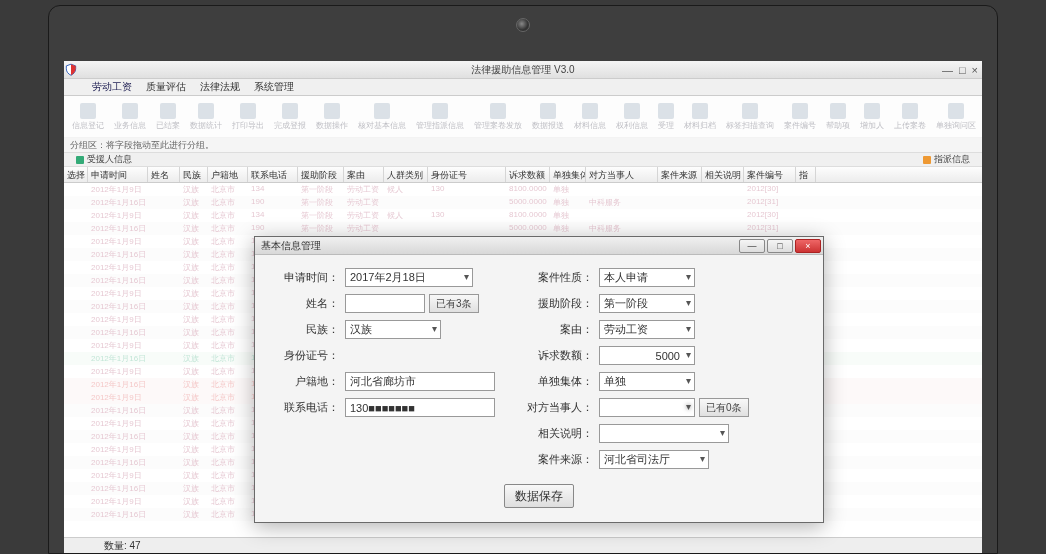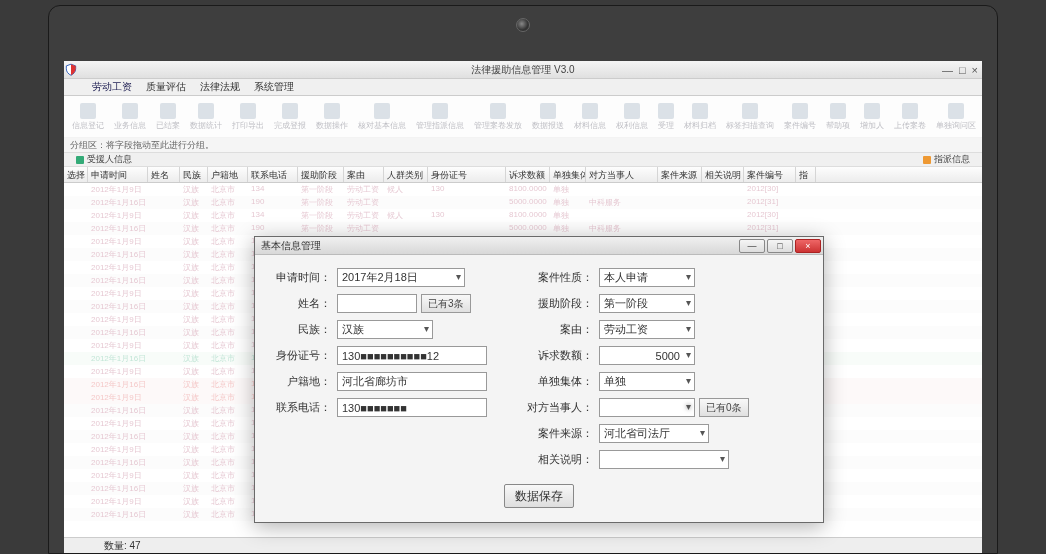--- a/index.html
+++ b/index.html
@@ -50,21 +50,21 @@
 .footer { position: absolute; bottom: 0; left: 0; right: 0; height: 16px; background: #eee; border-top: 1px solid #ccc; font-size: 10px; color: #333; display: flex; align-items: center; padding-left: 40px; }
 
 
 .modal { position: absolute; left: 190px; top: 175px; width: 570px; background: #f4f4f4; border: 1px solid #6a6a6a; box-shadow: 0 4px 20px rgba(0,0,0,0.3); }
 .modal .mtitle { height: 18px; background: linear-gradient(#f0f0f0,#d8d8d8); border-bottom: 1px solid #bbb; display: flex; align-items: center; justify-content: space-between; font-size: 10px; color: #333; padding-left: 6px; }
 .mbtns { display: flex; }
 .mbtn { width: 26px; height: 14px; margin-right: 2px; border: 1px solid #888; border-radius: 2px; display:flex; align-items:center; justify-content:center; font-size:9px; background:linear-gradient(#f5f5f5,#ddd); }
 .mbtn.close { background:linear-gradient(#e66,#c33); color:#fff; border-color:#a22; }
 
 .mbody { padding: 12px 14px 14px; }
-.formgrid { display: flex; gap: 34px; }
+.formgrid { display: flex; gap: 26px; margin-left: 8px; }
 .fcol { display: flex; flex-direction: column; gap: 5px; }
 .frow { display: flex; align-items: center; height: 21px; }
 .flabel { width: 62px; text-align: right; font-size: 11px; color: #333; margin-right: 6px; }
 .finput { height: 19px; border: 1px solid #999; background: #fff; font-size: 11px; padding: 0 4px; display:flex; align-items:center; color:#333; }
 .finput.blur { color: transparent; text-shadow: 0 0 4px rgba(0,0,0,0.5); }
 .fselect { position: relative; }
 .fselect::after { content:"▾"; position:absolute; right:3px; top:2px; font-size:10px; color:#555; }
 .sidebtn { height: 19px; border:1px solid #999; background:linear-gradient(#f8f8f8,#e0e0e0); font-size:10px; padding:0 6px; margin-left:4px; display:flex; align-items:center; color:#444; }
 
 .savebtn { margin: 14px auto 0; width: 70px; height: 24px; border:1px solid #888; background:linear-gradient(#f8f8f8,#dedede); font-size:12px; display:flex; align-items:center; justify-content:center; color:#333; border-radius:2px; }
@@ -741,21 +741,20 @@
               <div class="flabel">姓名：</div>
               <div class="finput blur" style="width:80px"></div>
               <div class="sidebtn">已有3条</div>
             </div>
             <div class="frow">
               <div class="flabel">民族：</div>
               <div class="finput fselect" style="width:96px">汉族</div>
             </div>
             <div class="frow">
               <div class="flabel">身份证号：</div>
-              <div class="finput" style="width:150px">130■■■■■■■■■■12</div>
             </div>
             <div class="frow">
               <div class="flabel">户籍地：</div>
               <div class="finput" style="width:150px">河北省廊坊市</div>
             </div>
             <div class="frow">
               <div class="flabel">联系电话：</div>
               <div class="finput" style="width:150px">130■■■■■■■</div>
             </div>
           </div>
@@ -780,26 +779,26 @@
             <div class="frow">
               <div class="flabel" style="width:72px">单独集体：</div>
               <div class="finput fselect" style="width:96px">单独</div>
             </div>
             <div class="frow">
               <div class="flabel" style="width:72px">对方当事人：</div>
               <div class="finput fselect blur" style="width:96px"></div>
               <div class="sidebtn">已有0条</div>
             </div>
             <div class="frow">
+              <div class="flabel" style="width:72px">相关说明：</div>
+              <div class="finput fselect" style="width:130px"></div>
+            </div>
+            <div class="frow">
               <div class="flabel" style="width:72px">案件来源：</div>
               <div class="finput fselect" style="width:110px">河北省司法厅</div>
-            </div>
-            <div class="frow">
-              <div class="flabel" style="width:72px">相关说明：</div>
-              <div class="finput fselect" style="width:130px"></div>
             </div>
           </div>
         </div>
         <div class="savebtn">数据保存</div>
       </div>
     </div>
 
   </div>
 </div>
 

